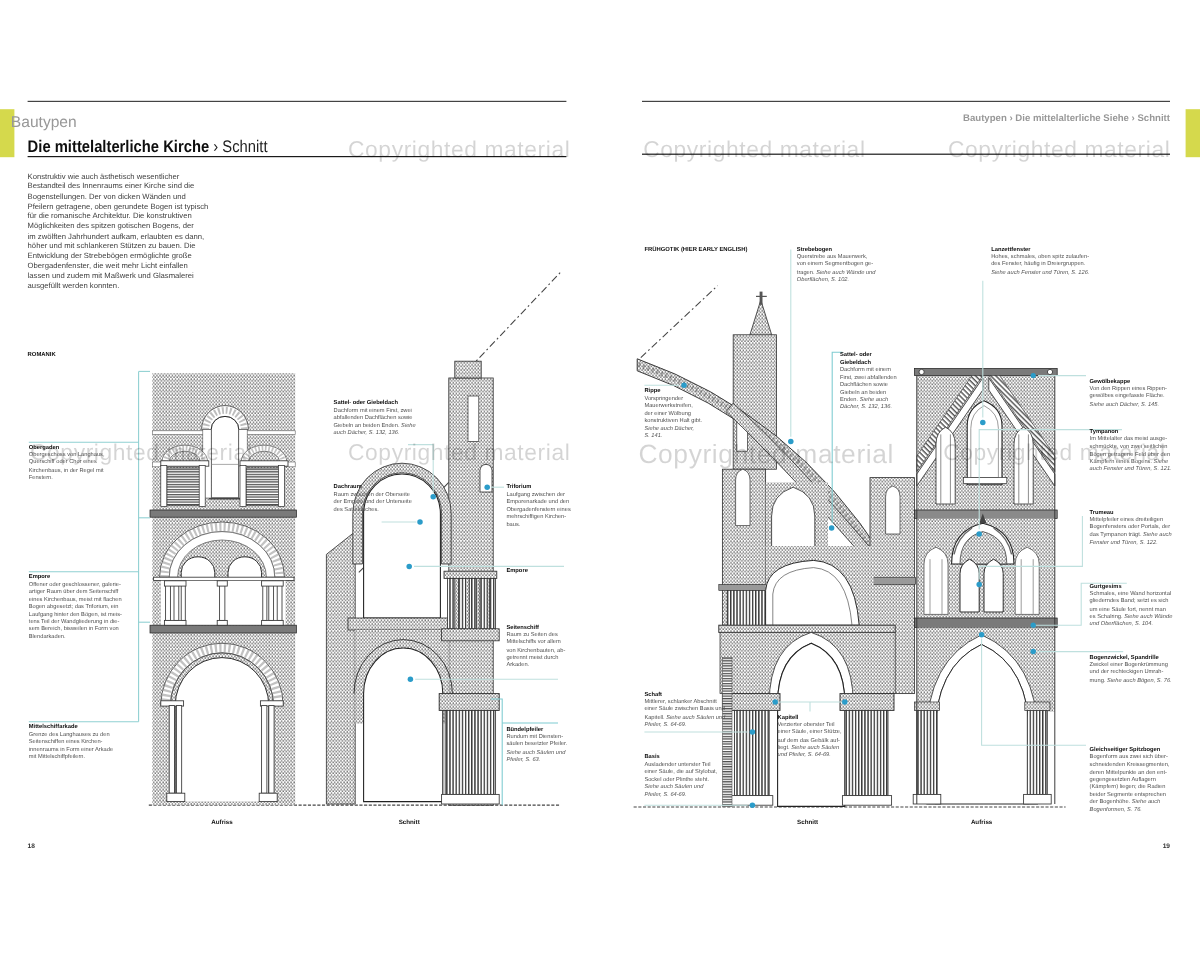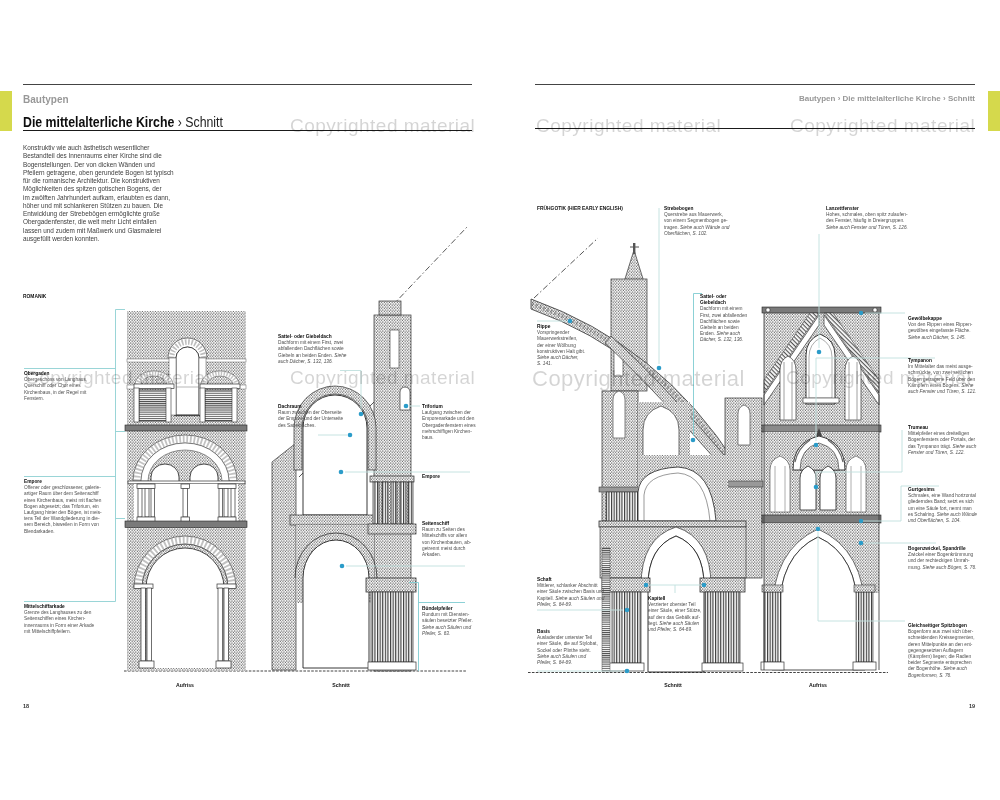--- a/index.html
+++ b/index.html
@@ -15,23 +15,23 @@
 <body>
 
 <div class="abs" style="left:23px;top:84px;width:449px;height:1px;background:#444;"></div>
 
 <div class="abs" style="left:535px;top:84px;width:440px;height:1px;background:#444;"></div>
 
 <div class="abs" style="left:0;top:91px;width:12px;height:40px;background:#d5d94c;"></div>
 
 <div class="abs" style="left:988px;top:91px;width:12px;height:40px;background:#d5d94c;"></div>
 
-<div class="abs" style="left:23px;top:94px;font-size:10px;font-weight:bold;color:#989898;">Bautypen</div>
-
-<div class="abs" style="left:535px;top:94px;width:440px;text-align:right;font-size:8px;font-weight:bold;color:#989898;">Bautypen › Die mittelalterliche Kirche › Schnitt</div>
+<div class="abs" style="left:9px;top:94px;font-size:13px;font-weight:normal;color:#989898;">Bautypen</div>
+
+<div class="abs" style="left:535px;top:94px;width:440px;text-align:right;font-size:8px;font-weight:bold;color:#989898;">Bautypen › Die mittelalterliche Siehe › Schnitt</div>
 
 <div class="abs" style="left:23px;top:114px;font-size:14px;color:#222;white-space:nowrap;transform:scaleX(0.88);transform-origin:0 0;"><b style="color:#0e0e0e;">Die mittelalterliche Kirche</b> › Schnitt</div>
 
 <div class="abs" style="left:23px;top:129.5px;width:449px;height:1.6px;background:#1a1a1a;"></div>
 
 <div class="abs" style="left:535px;top:127.5px;width:440px;height:1.6px;background:#1a1a1a;"></div>
 
 <div class="abs" style="left:23px;top:144px;width:225px;font-size:6.4px;line-height:8.25px;color:#3d3d3d;">Konstruktiv wie auch ästhetisch wesentlicher<br>Bestandteil des Innenraums einer Kirche sind die<br>Bogenstellungen. Der von dicken Wänden und<br>Pfeilern getragene, oben gerundete Bogen ist typisch<br>für die romanische Architektur. Die konstruktiven<br>Möglichkeiten des spitzen gotischen Bogens, der<br>im zwölften Jahrhundert aufkam, erlaubten es dann,<br>höher und mit schlankeren Stützen zu bauen. Die<br>Entwicklung der Strebebögen ermöglichte große<br>Obergadenfenster, die weit mehr Licht einfallen<br>lassen und zudem mit Maßwerk und Glasmalerei<br>ausgefüllt werden konnten.</div>
 
 <div class="abs" style="left:23px;top:294px;font-size:4.9px;font-weight:bold;color:#111;">ROMANIK</div>

